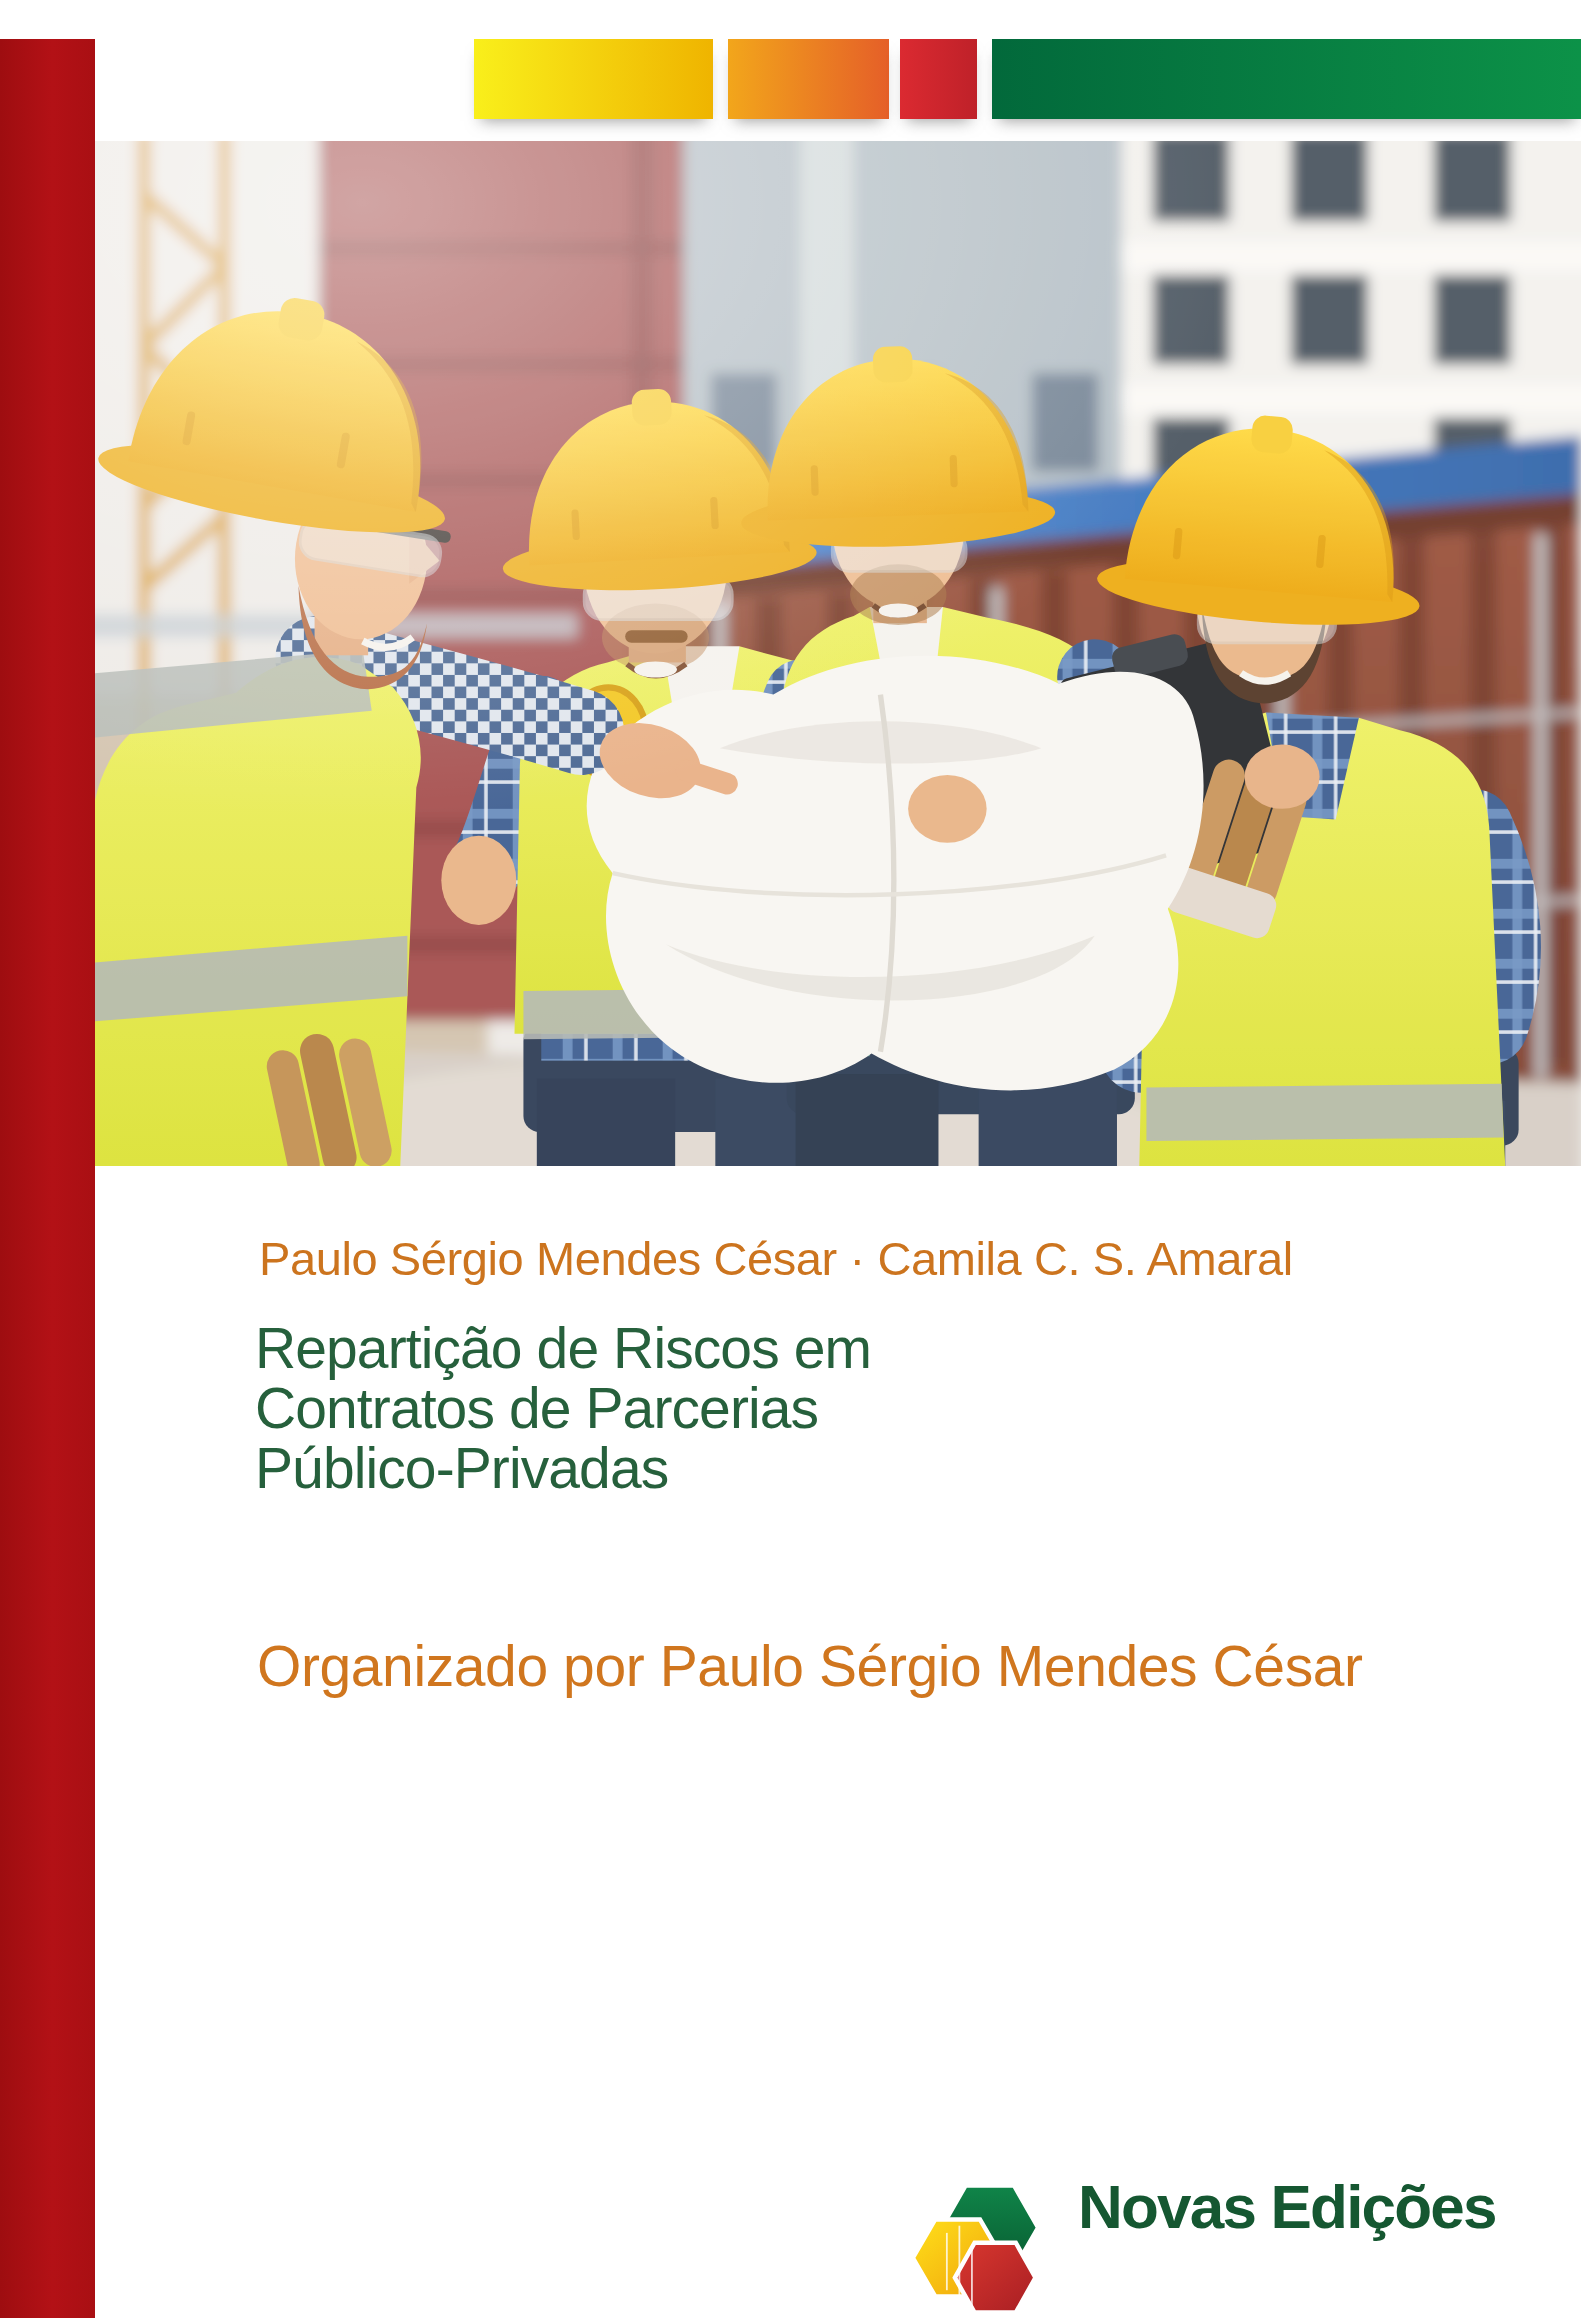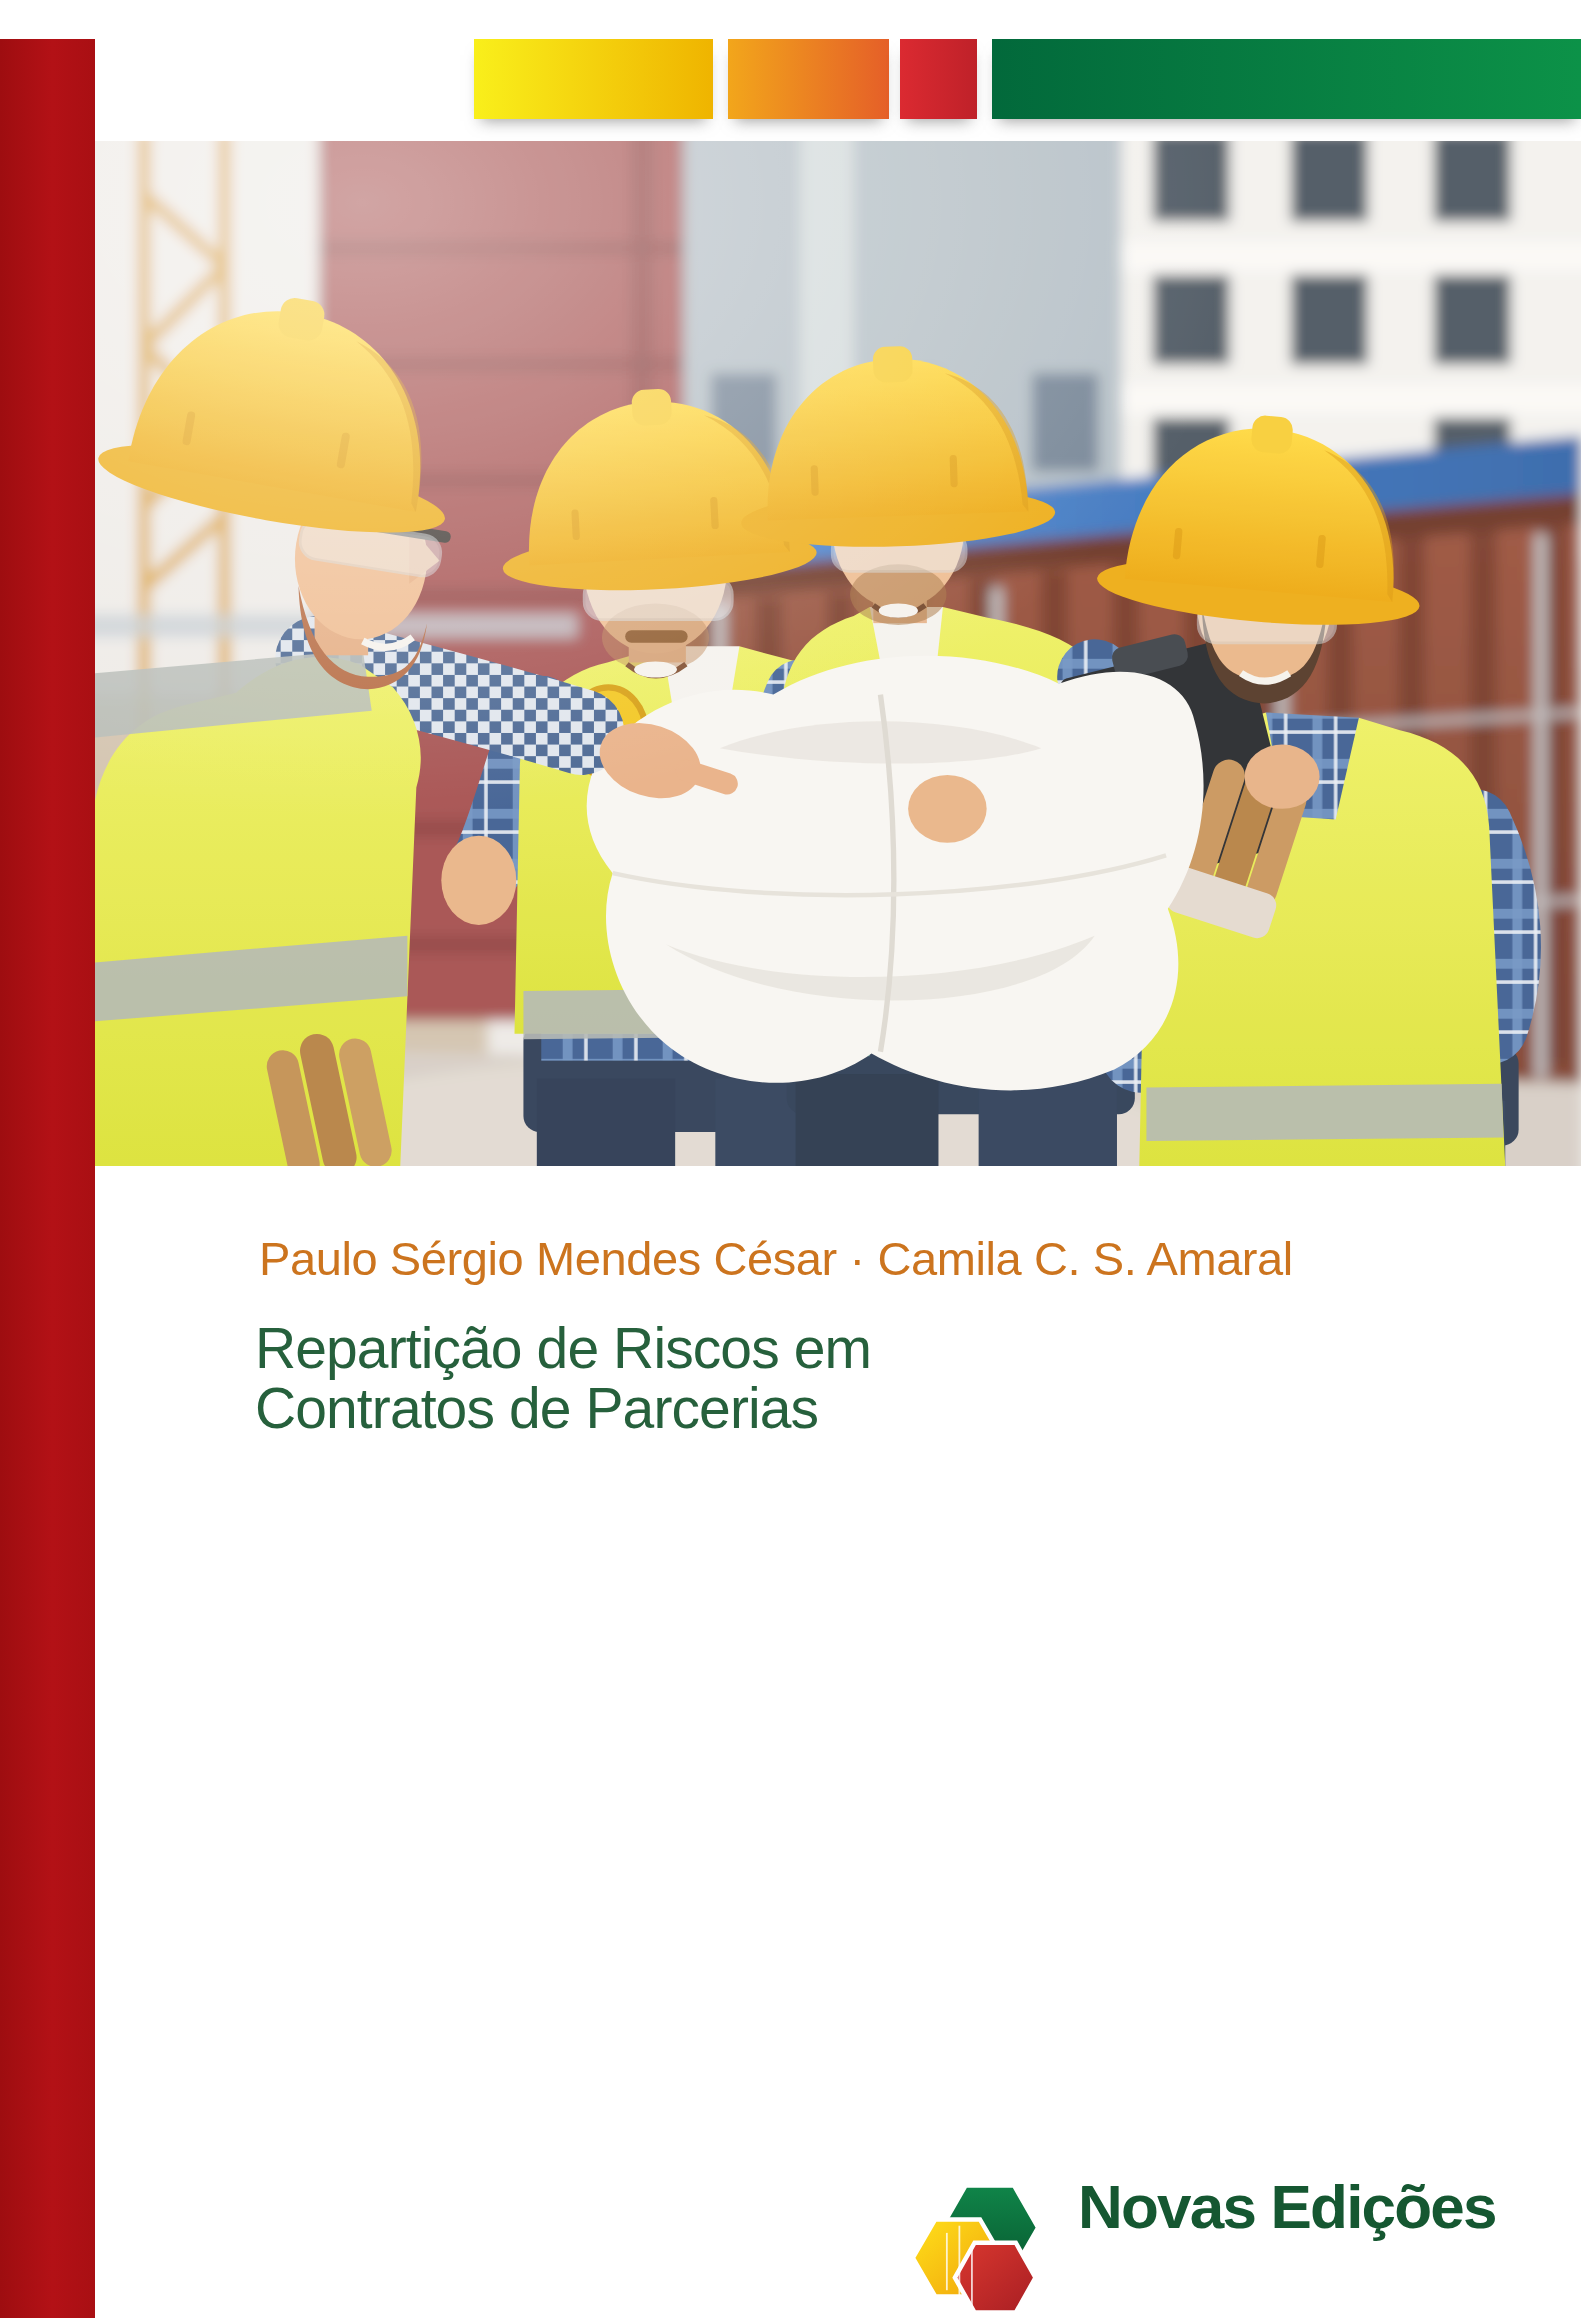--- a/index.html
+++ b/index.html
@@ -297,24 +297,25 @@
       <rect width="1666" height="1148" fill="url(#gSun)" opacity="0.55"></rect>
       <rect width="1666" height="1148" fill="#fff4e0" opacity="0.08"></rect>
     </svg>
   </div>
 
   <div class="authors">Paulo Sérgio Mendes César · Camila C. S. Amaral</div>
 
   <h1 class="title">
     <span>Repartição de Riscos em</span><br>
     <span>Contratos de Parcerias</span><br>
+    <span>Público-Privadas</span>
   </h1>
 
   <div class="subtitle">
-    <br>
+    <span>Organizado por Paulo Sérgio Mendes César</span><br>
   </div>
 
   <div class="publisher">
     <svg viewBox="0 0 140 172">
       <defs>
         <linearGradient id="hexG" x1="0" y1="0" x2="0" y2="1">
           <stop offset="0" stop-color="#108549"></stop>
             <stop offset="1" stop-color="#085c31"></stop>
         </linearGradient>
         <linearGradient id="hexY" x1="0" y1="0" x2="1" y2="1">

